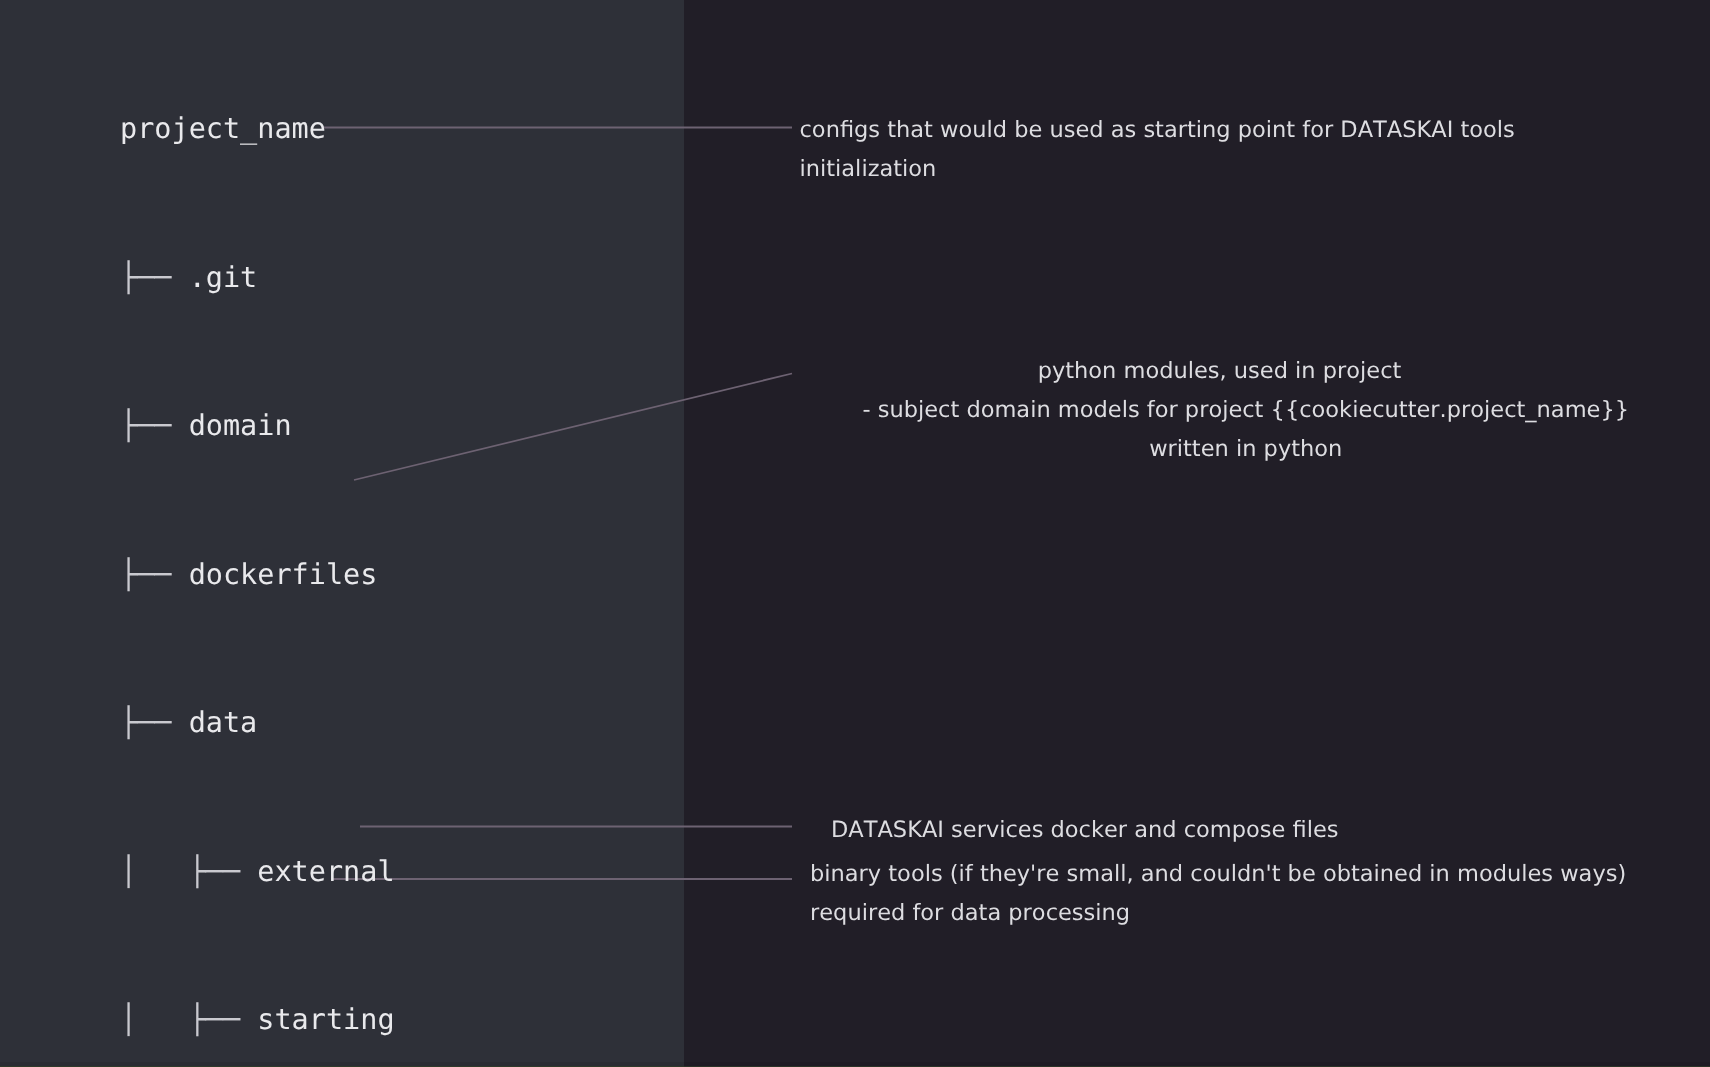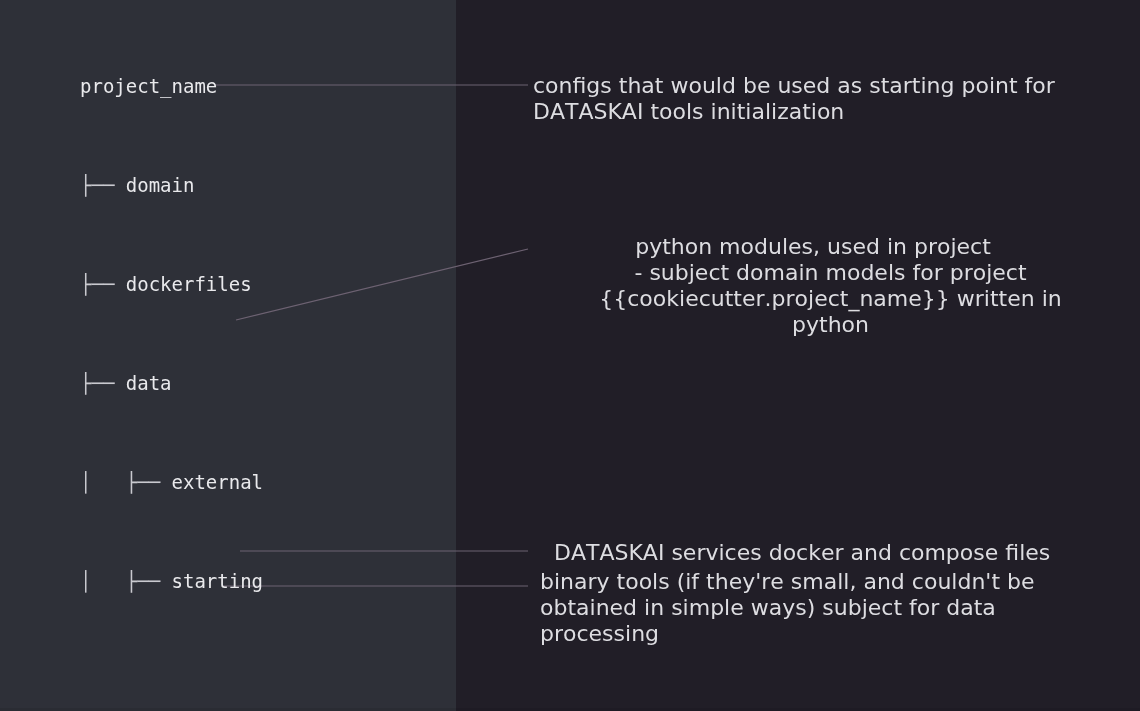--- a/index.html
+++ b/index.html
@@ -68,21 +68,21 @@
     white-space: pre;
   }
   .tree .branch {
     color: #c9c9cf;
   }
 
   
   .annotation {
     position: absolute;
     font-family: "DejaVu Sans", "Liberation Sans", sans-serif;
-    font-size: 22px;
+    font-size: 15px;
     line-height: 26px;
     color: #ddddE1;
   }
   .ann-configs  { left: 533px; top: 73px;  width: 560px; }
   .ann-modules  { left: 533px; top: 234px; width: 560px; text-align: center; }
   .ann-services { left: 554px; top: 540px; width: 560px; }
   .ann-tools    { left: 540px; top: 569px; width: 560px; }
 
   .ann-modules .head { margin: 0; }
   .ann-modules .bullets {
@@ -109,20 +109,21 @@
 
   <svg class="connectors" width="1140" height="711" viewBox="0 0 1140 711">
     <line x1="215" y1="85" x2="528" y2="85" stroke="#6d6272" stroke-width="1.2"></line>
     <line x1="236" y1="320" x2="528" y2="249" stroke="#6d6272" stroke-width="1.2"></line>
     <line x1="240" y1="551" x2="528" y2="551" stroke="#6d6272" stroke-width="1.2"></line>
     <line x1="222" y1="586" x2="528" y2="586" stroke="#6d6272" stroke-width="1.2"></line>
   </svg>
 
   <div class="tree">
     <span class="row"><span class="branch"></span><span>project_name</span></span>
+    <span class="row"><span class="branch">├── </span><span>.git</span></span>
     <span class="row"><span class="branch">├── </span><span>domain</span></span>
     <span class="row"><span class="branch">├── </span><span>dockerfiles</span></span>
     <span class="row"><span class="branch">├── </span><span>data</span></span>
     <span class="row"><span class="branch">│   ├── </span><span>external</span></span>
     <span class="row"><span class="branch">│   ├── </span><span>starting</span></span>
     
     
     
     
     
@@ -145,19 +146,19 @@
     <ul class="bullets">
       <li>- subject domain models for project {{cookiecutter.project_name}} written in python</li>
     </ul>
   </div>
 
   <div class="annotation ann-services">
     <div>DATASKAI services docker and compose files</div>
   </div>
 
   <div class="annotation ann-tools">
-    <div>binary tools (if they're small, and couldn't be obtained in simple ways) subject for data processing</div>
+    <div>binary tools (if they're small, and couldn't be obtained in modules ways) required for data processing</div>
   </div>
 
   <div class="bottom-strip"></div>
   <div class="bottom-strip-right"></div>
 
 </div>
 
 </body></html>

